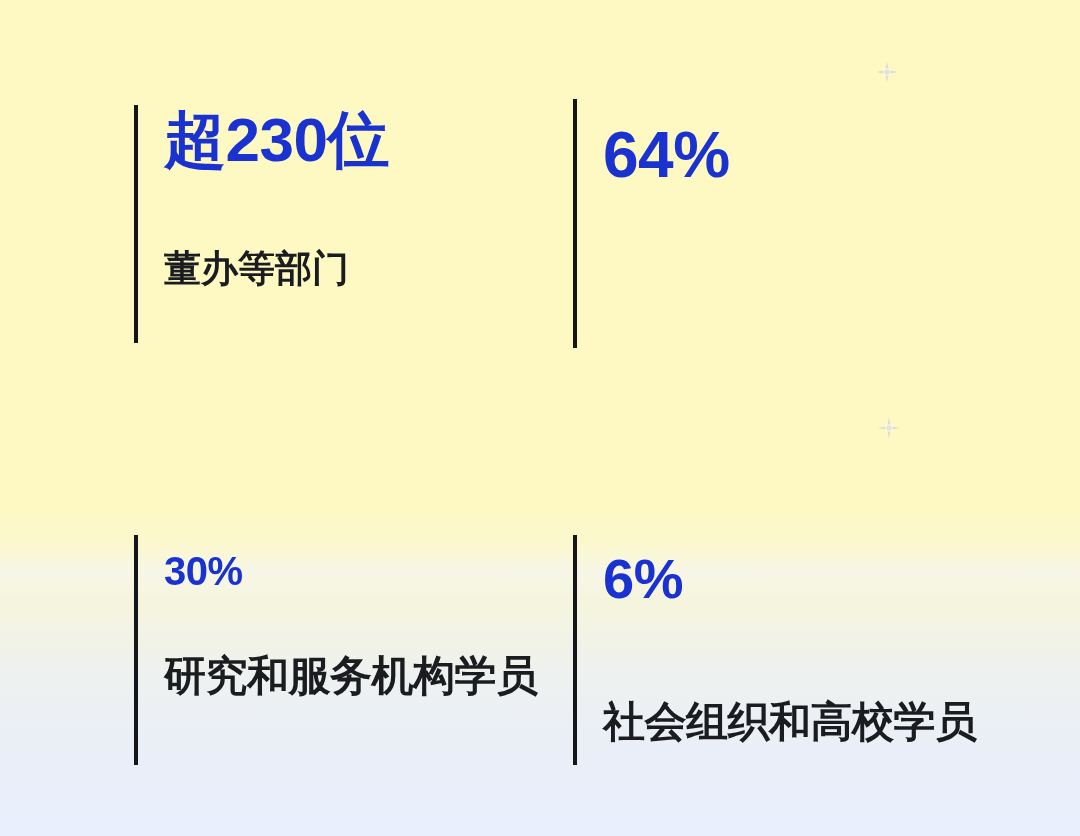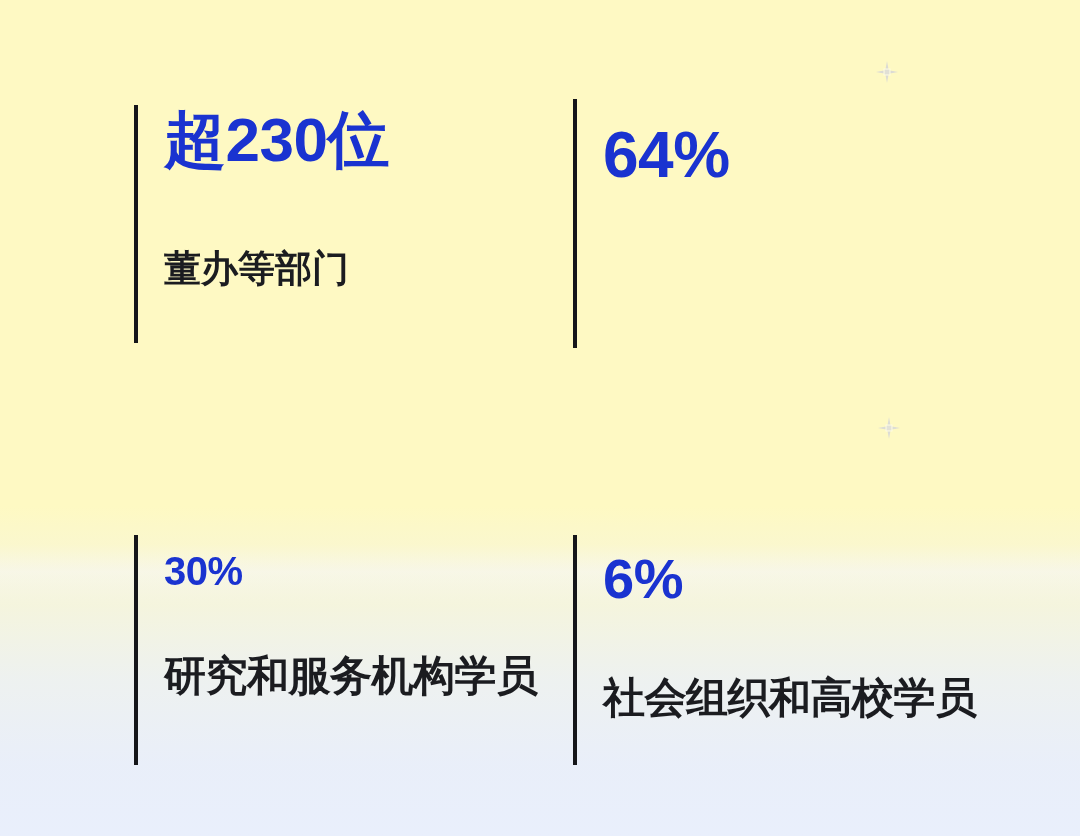--- a/index.html
+++ b/index.html
@@ -145,21 +145,21 @@
     top: 535px;
     width: 430px;
     height: 230px;
   }
   #stat-social .value {
     font-size: 56px;
     margin-top: 16px;
   }
   #stat-social .label {
     font-size: 42px;
-    margin-top: 64px;
+    margin-top: 88px;
     letter-spacing: -0.5px;
   }
 </style>
 </head>
 <body>
 
 <div id="canvas">
 
   <div class="bg-warmband"></div>
   <div class="bg-gradient"></div>

